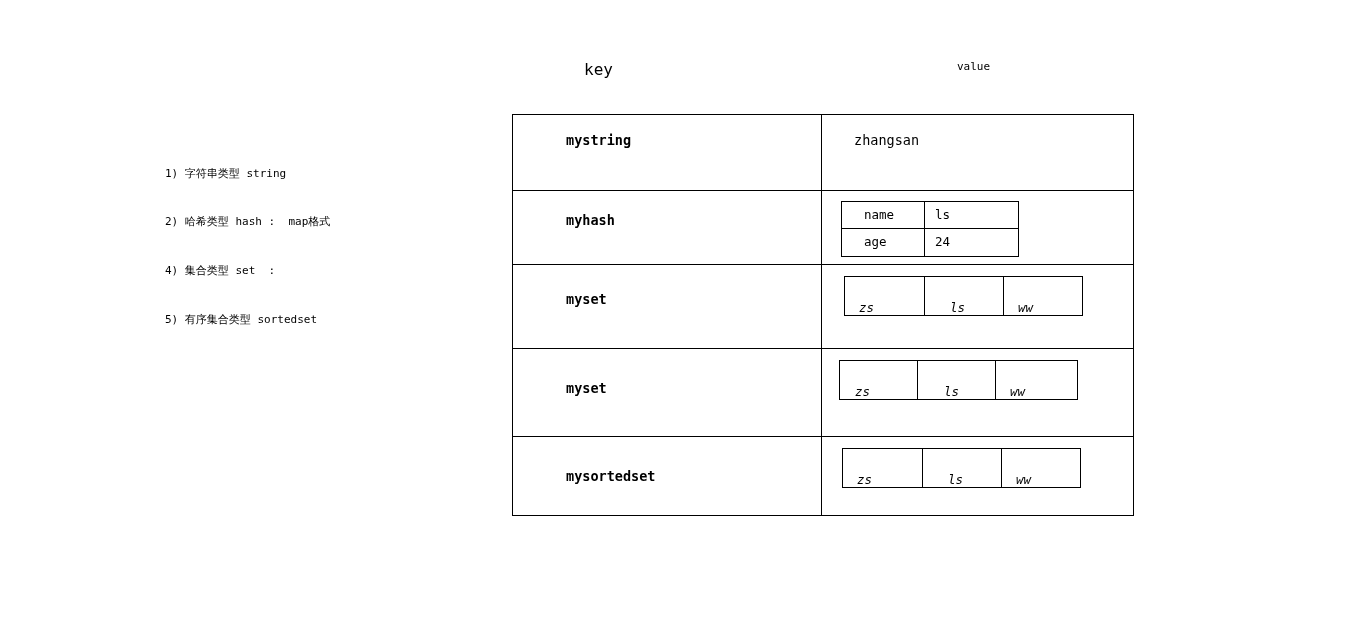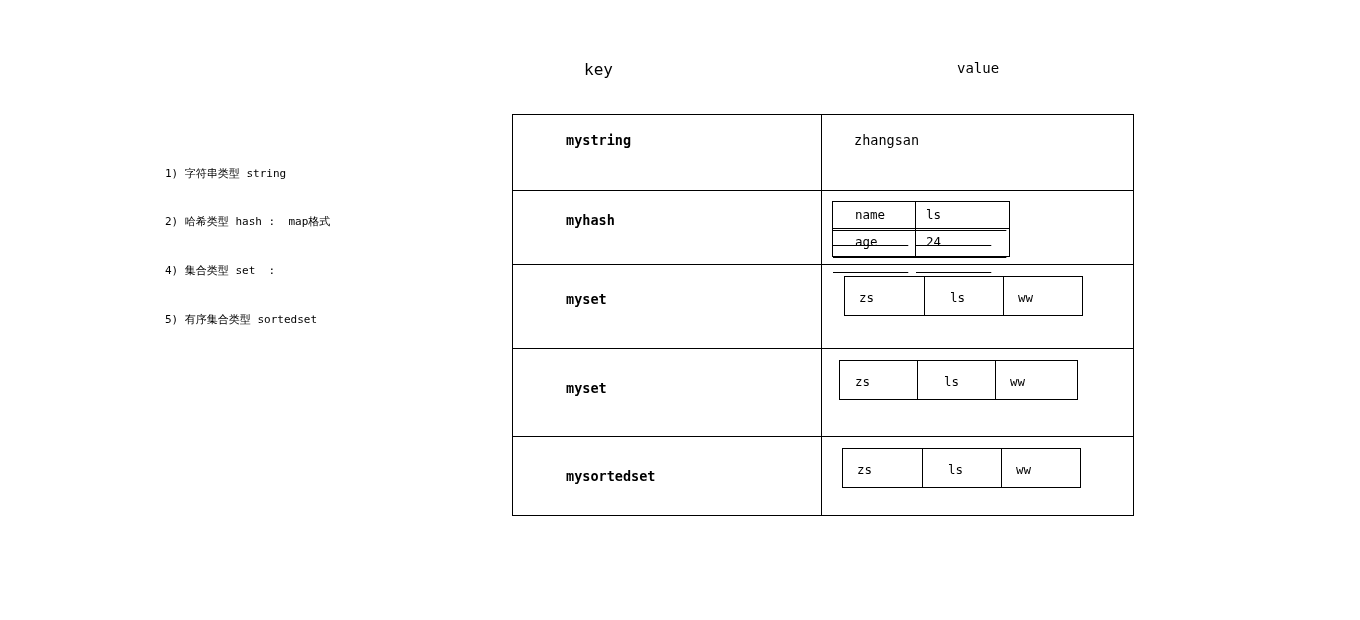--- a/index.html
+++ b/index.html
@@ -36,21 +36,21 @@
     position: absolute;
     left: 568px;
     top: 60px;
     font-size: 16px;
     margin-left: 16px;
   }
   #col-header-value {
     position: absolute;
     left: 957px;
     top: 60px;
-    font-size: 14px;
+    font-size: 11px;
   }
 
   
   #kv-table {
     position: absolute;
     left: 512px;
     top: 114px;
     width: 622px;
     height: 402px;
     border: 1.6px solid #000;
@@ -119,44 +119,43 @@
     font-size: 12.5px;
     position: relative;
     white-space: pre;
   }
   .ncell-text {
     position: absolute;
   }
 
   
   #nested-hash {
-    left: 10px;
+    left: 19px;
     top: 10px;
     width: 178px;
     height: 56px;
-    text-decoration: underline;
   }
   #nested-hash .nrow {
     display: flex;
     height: 28px;
   }
   #nested-hash .ncell-field { width: 84px; }
   #nested-hash .ncell-val   { width: 94px; border-left: none; }
   #nested-hash .ncell-field .ncell-text { left: 22px; top: 5px; }
   #nested-hash .ncell-val .ncell-text   { left: 10px; top: 5px; }
   #nested-hash .nrow:last-child .ncell { border-top: none; }
 
   
   .nested-seq {
     height: 40px;
     display: flex;
   }
   .nested-seq .ncell { height: 40px; }
   .nested-seq .ncell + .ncell { border-left: none; }
-  .nested-seq .ncell-text { top: 13px; }
+  .nested-seq .ncell-text { top: 23px; font-style: italic; }
 
   #nested-list { left: 22px; top: 11px; width: 239px; }
   #nested-list .nc0 { width: 81px; }
   #nested-list .nc1 { width: 79px; }
   #nested-list .nc2 { width: 79px; }
   #nested-list .nc0 .ncell-text { left: 14px; }
   #nested-list .nc1 .ncell-text { left: 25px; }
   #nested-list .nc2 .ncell-text { left: 14px; }
 
   #nested-set { left: 17px; top: 11px; width: 239px; }

